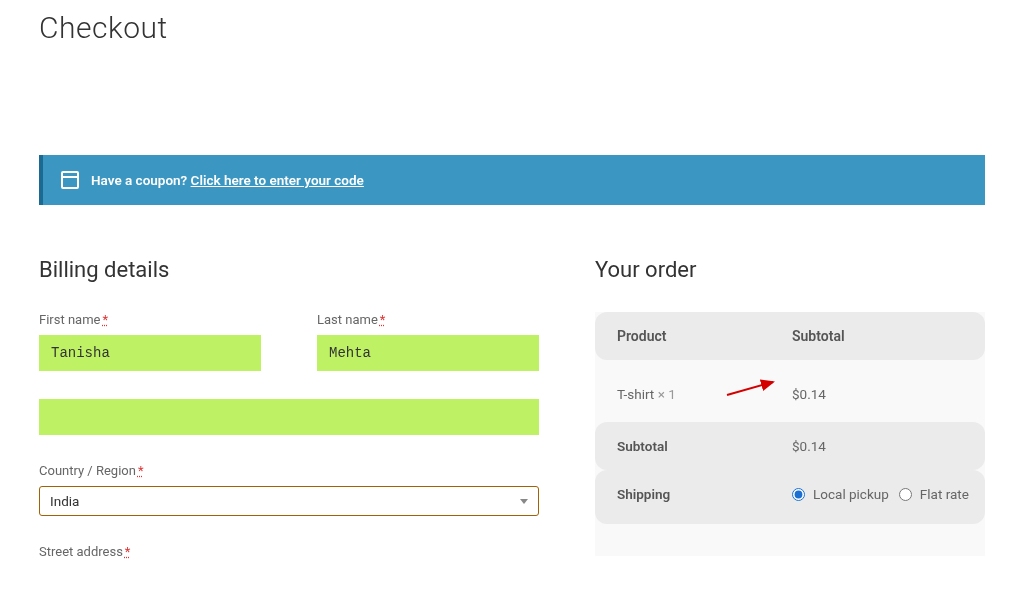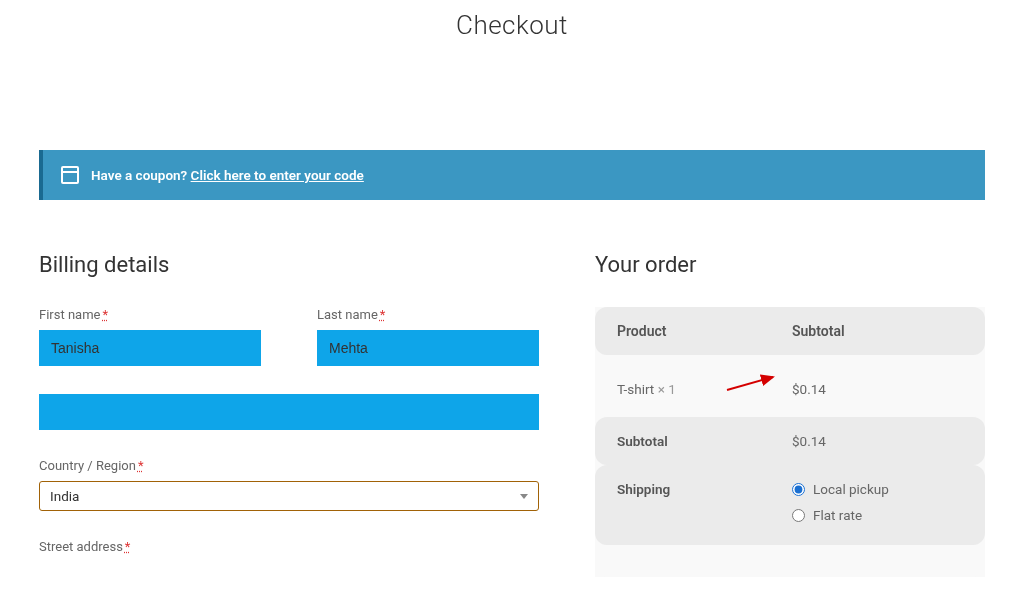--- a/index.html
+++ b/index.html
@@ -8,22 +8,22 @@
   color: #333;
   background: #fff;
   font-size: 14px;
 }
 .container {
   max-width: 956px;
   margin: 0 auto;
   padding: 0 5px;
 }
 .page-title {
-  text-align: center;
-  font-size: 26px;
+  text-align: left;
+  font-size: 30px;
   font-weight: 300;
   color: #333;
   margin-top: 10px;
   margin-bottom: 110px;
   letter-spacing: 0.5px;
 }
 .coupon-bar {
   background: #3b97c2;
   border-left: 4px solid #1a6a91;
   padding: 16px 18px;
@@ -85,25 +85,26 @@
   color: #666;
   margin-bottom: 8px;
 }
 .required {
   color: #d33;
   text-decoration: underline dotted;
   margin-left: 2px;
 }
 .text-input {
   width: 100%;
-  background: #0ea5e9;
+  background: #bef264;
   border: none;
   padding: 10px 12px;
   font-size: 14px;
   color: #333;
+  font-family: Liberation Mono, monospace;
 }
 .field .text-input { max-width: 224px; }
 .select-wrap {
   width: 100%;
   background: #fff;
   border: 1px solid #a16207;
   border-radius: 3px;
   padding: 6px 10px;
   display: flex;
   justify-content: space-between;
@@ -158,21 +159,21 @@
   color: #555;
 }
 .order-row.item,
 .order-row.total {
   background: #f9f9f9;
 }
 .order-row.shipping { padding-bottom: 22px; }
 .mul { color: #999; }
 .ship-options {
   display: flex;
-  flex-direction: column;
+  flex-direction: row;
   gap: 10px;
 }
 .ship-opt {
   display: flex;
   align-items: center;
   gap: 8px;
 }
 .ship-opt input[type=radio] {
   accent-color: #1a6fd1;
 }

